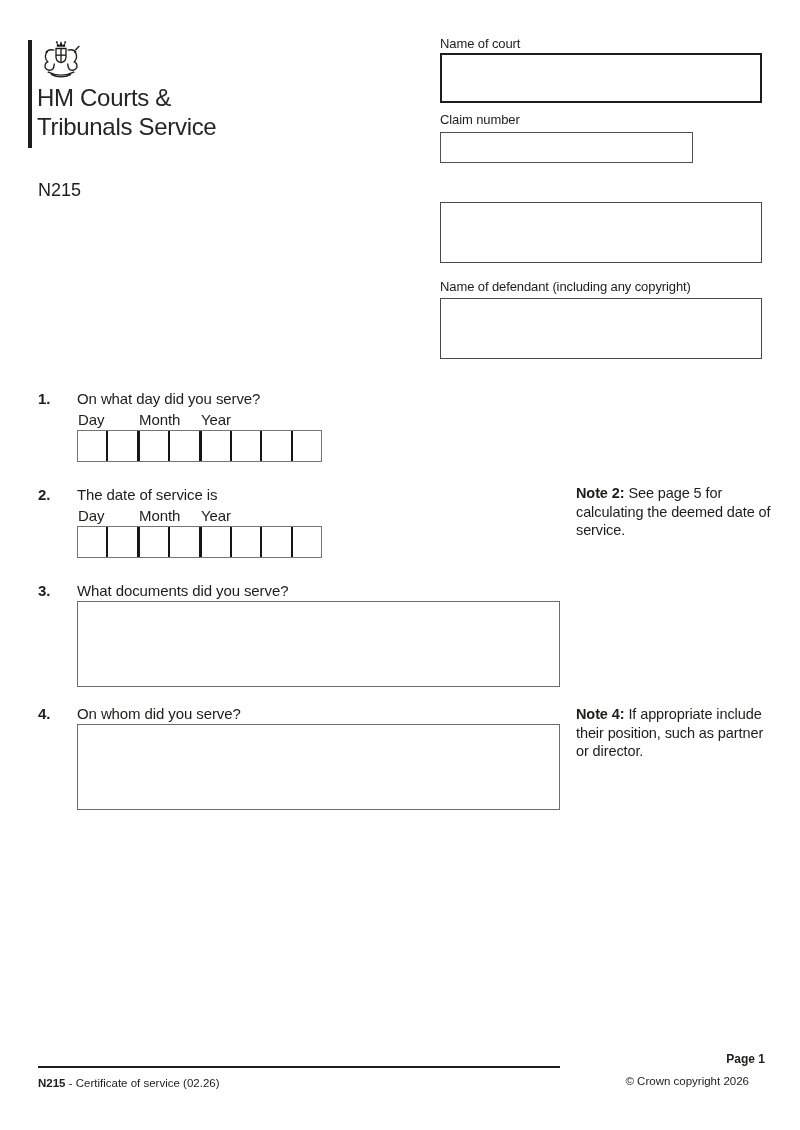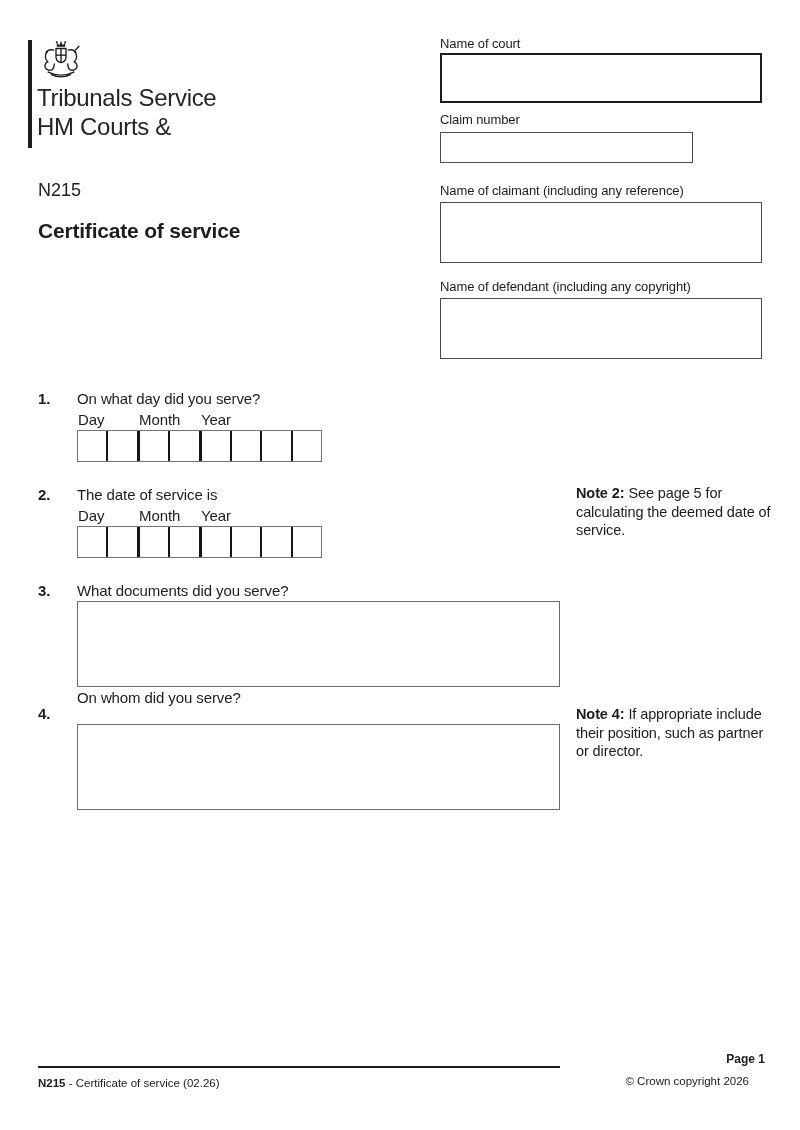--- a/index.html
+++ b/index.html
@@ -55,21 +55,21 @@
   .q2-day  { left:78px;  top:507px; }
   .q2-month{ left:139px; top:507px; }
   .q2-year { left:201px; top:507px; }
   .q2-grid { left:77px; top:526px; }
 
   .q3-num  { left:38px; top:582px; }
   .q3-text { left:77px; top:582px; }
   .q3-box  { left:77px; top:601px; width:483px; height:86px; border:1px solid #6b6b6b; background:#fff; }
 
   .q4-num  { left:38px; top:705px; }
-  .q4-text { left:77px; top:689px; }
+  .q4-text { left:77px; top:705px; }
   .q4-box  { left:77px; top:724px; width:483px; height:86px; border:1px solid #6b6b6b; background:#fff; }
 
   
   .date-grid {
     display:flex; width:245px; height:32px;
     border:1px solid #757575; background:#fff;
   }
   .date-cell { flex:1; border-right:2px solid #161616; }
   .date-cell.group-end { border-right-width:3px; }
   .date-cell:last-child { border-right:none; }
@@ -112,33 +112,31 @@
     <circle cx="13" cy="14" r="1.4" fill="#1d1d1b" stroke="none"></circle>
 
     <path d="M38 12 Q46 10 48 16 Q50 22 46 26 Q50 28 49 33 Q46 38 40 35 Q38 32 38 28"></path>
     <circle cx="47" cy="14" r="1.4" fill="#1d1d1b" stroke="none"></circle>
     <path d="M47 12 L52 7"></path>
 
     <path d="M14 38 Q30 46 46 38"></path>
     <path d="M18 41 Q30 47 42 41"></path>
   </svg>
   <div class="abs org-name">
+    <div>HM Courts &amp;</div>
     <div>Tribunals Service</div>
-    <div>HM Courts &amp;</div>
   </div>
   <div class="abs form-number">N215</div>
-  <div class="abs form-title">Certificate of service</div>
 
   <div class="abs field-label lbl-court">Name of court</div>
   <div class="abs box-court"></div>
 
   <div class="abs field-label lbl-claim">Claim number</div>
   <div class="abs box-claim"></div>
 
-  <div class="abs field-label lbl-claimant">Name of claimant (including any reference)</div>
   <div class="abs box-claimant"></div>
 
   <div class="abs field-label lbl-defendant">Name of defendant (including any copyright)</div>
   <div class="abs box-defendant"></div>
 
   <div class="abs q-number q1-num">1.</div>
   <div class="abs q-text q1-text">On what day did you serve?</div>
   <div class="abs dmy-label q1-day">Day</div>
   <div class="abs dmy-label q1-month">Month</div>
   <div class="abs dmy-label q1-year">Year</div>

